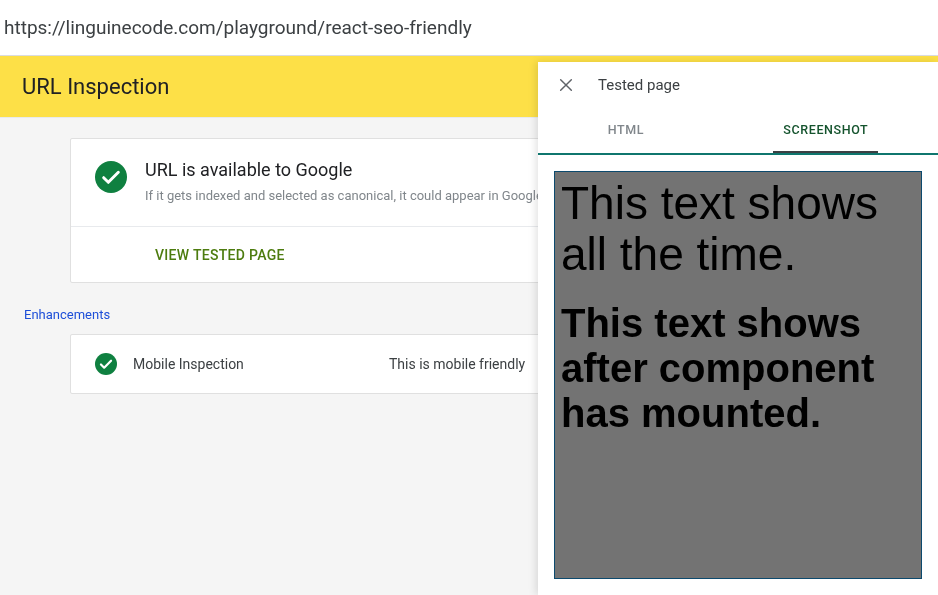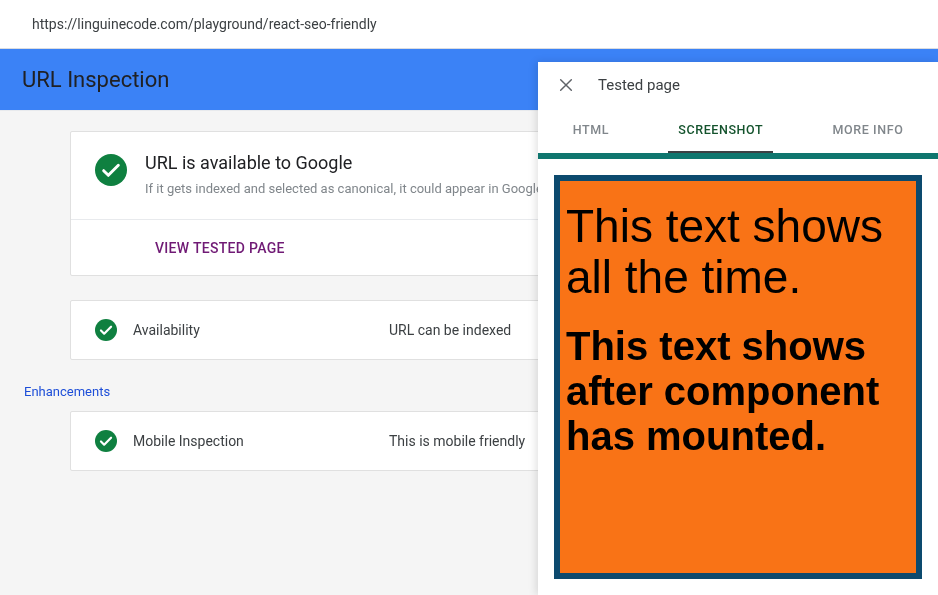--- a/index.html
+++ b/index.html
@@ -6,32 +6,32 @@
     body {
       font-family: Roboto, Arial, sans-serif;
       background: #fff;
       color: #202124;
       width: 938px;
       height: 595px;
       overflow: hidden;
       position: relative;
     }
     .url-bar {
-      padding: 16px 32px;
-      font-size: 14px;
+      padding: 16px 4px;
+      font-size: 19px;
       color: #3c4043;
       border-bottom: 1px solid #dadce0;
       background: #fff;
     }
     .page-header {
       padding: 18px 22px;
       font-size: 22px;
       color: #202124;
       border-bottom: 1px solid #e8eaed;
-      background: #3b82f6;
+      background: #fde047;
     }
     .content-area {
       background: #f5f5f5;
       padding: 20px 22px;
       min-height: 520px;
     }
     .card {
       background: #fff;
       border: 1px solid #e0e0e0;
       border-radius: 2px;
@@ -66,21 +66,21 @@
       color: #80868b;
       text-decoration: underline;
     }
     .card-action {
       border-top: 1px solid #e8eaed;
       padding: 18px 24px 18px 84px;
     }
     .action-link {
       font-size: 14px;
       font-weight: 500;
-      color: #701a75;
+      color: #4d7c0f;
       letter-spacing: 0.3px;
     }
     .status-row {
       display: flex;
       align-items: center;
       padding: 18px 24px;
       gap: 16px;
     }
     .status-label {
       font-size: 14px;
@@ -119,44 +119,44 @@
       color: #5f6368;
       cursor: pointer;
     }
     .side-title {
       font-size: 15px;
       color: #3c4043;
     }
     .tabs {
       display: flex;
       justify-content: space-around;
-      border-bottom: 6px solid #0f766e;
+      border-bottom: 2px solid #0f766e;
     }
     .tab {
       padding: 14px 10px;
       font-size: 12.5px;
       letter-spacing: 0.6px;
       color: #80868b;
       font-weight: 500;
       cursor: pointer;
       border-bottom: 2px solid transparent;
     }
     .tab.active {
       color: #14532d;
       border-bottom: 2px solid #3c4043;
     }
     .preview-wrap {
       padding: 16px;
       flex: 1;
     }
     .preview-frame {
-      border: 6px solid #0c4a6e;
-      background: #f97316;
+      border: 1px solid #0c4a6e;
+      background: #737373;
       height: 100%;
-      padding: 20px 6px;
+      padding: 6px 6px;
       overflow: hidden;
     }
     .preview-text {
       font-family: Arial, sans-serif;
       font-size: 46px;
       line-height: 1.1;
       color: #000;
       font-weight: 400;
       margin-bottom: 22px;
     }
@@ -188,30 +188,20 @@
         <div class="card-desc">
           <span>If it gets indexed and selected as canonical, it could appear in Google Search results with all relevant enhancements. </span><a href="#" class="learn-more">Learn more</a>
         </div>
       </div>
     </div>
     <div class="card-action">
       <span class="action-link">VIEW TESTED PAGE</span>
     </div>
   </div>
 
-  <div class="card">
-    <div class="status-row">
-      <svg class="check-circle-sm" viewBox="0 0 24 24">
-        <circle cx="12" cy="12" r="12" fill="#0f8040"></circle>
-        <path d="M6.5 12.5 L10 16 L17.5 8.5" stroke="#fff" stroke-width="2.4" fill="none" stroke-linecap="round" stroke-linejoin="round"></path>
-      </svg>
-      <div class="status-label">Availability</div>
-      <div class="status-value">URL can be indexed</div>
-    </div>
-  </div>
 
   <div class="section-label">Enhancements</div>
 
   <div class="card">
     <div class="status-row">
       <svg class="check-circle-sm" viewBox="0 0 24 24">
         <circle cx="12" cy="12" r="12" fill="#0f8040"></circle>
         <path d="M6.5 12.5 L10 16 L17.5 8.5" stroke="#fff" stroke-width="2.4" fill="none" stroke-linecap="round" stroke-linejoin="round"></path>
       </svg>
       <div class="status-label">Mobile Inspection</div>
@@ -224,21 +214,20 @@
 <div class="side-panel">
   <div class="side-header">
     <svg class="close-icon" viewBox="0 0 24 24">
       <path d="M4 4 L20 20 M20 4 L4 20" stroke="#5f6368" stroke-width="2.2" stroke-linecap="round"></path>
     </svg>
     <div class="side-title">Tested page</div>
   </div>
   <div class="tabs">
     <div class="tab">HTML</div>
     <div class="tab active">SCREENSHOT</div>
-    <div class="tab">MORE INFO</div>
   </div>
   <div class="preview-wrap">
     <div class="preview-frame">
       <div class="preview-text">This text shows all the time.</div>
       <div class="preview-text2">This text shows after component has mounted.</div>
     </div>
   </div>
 </div>
 
 </body></html>

